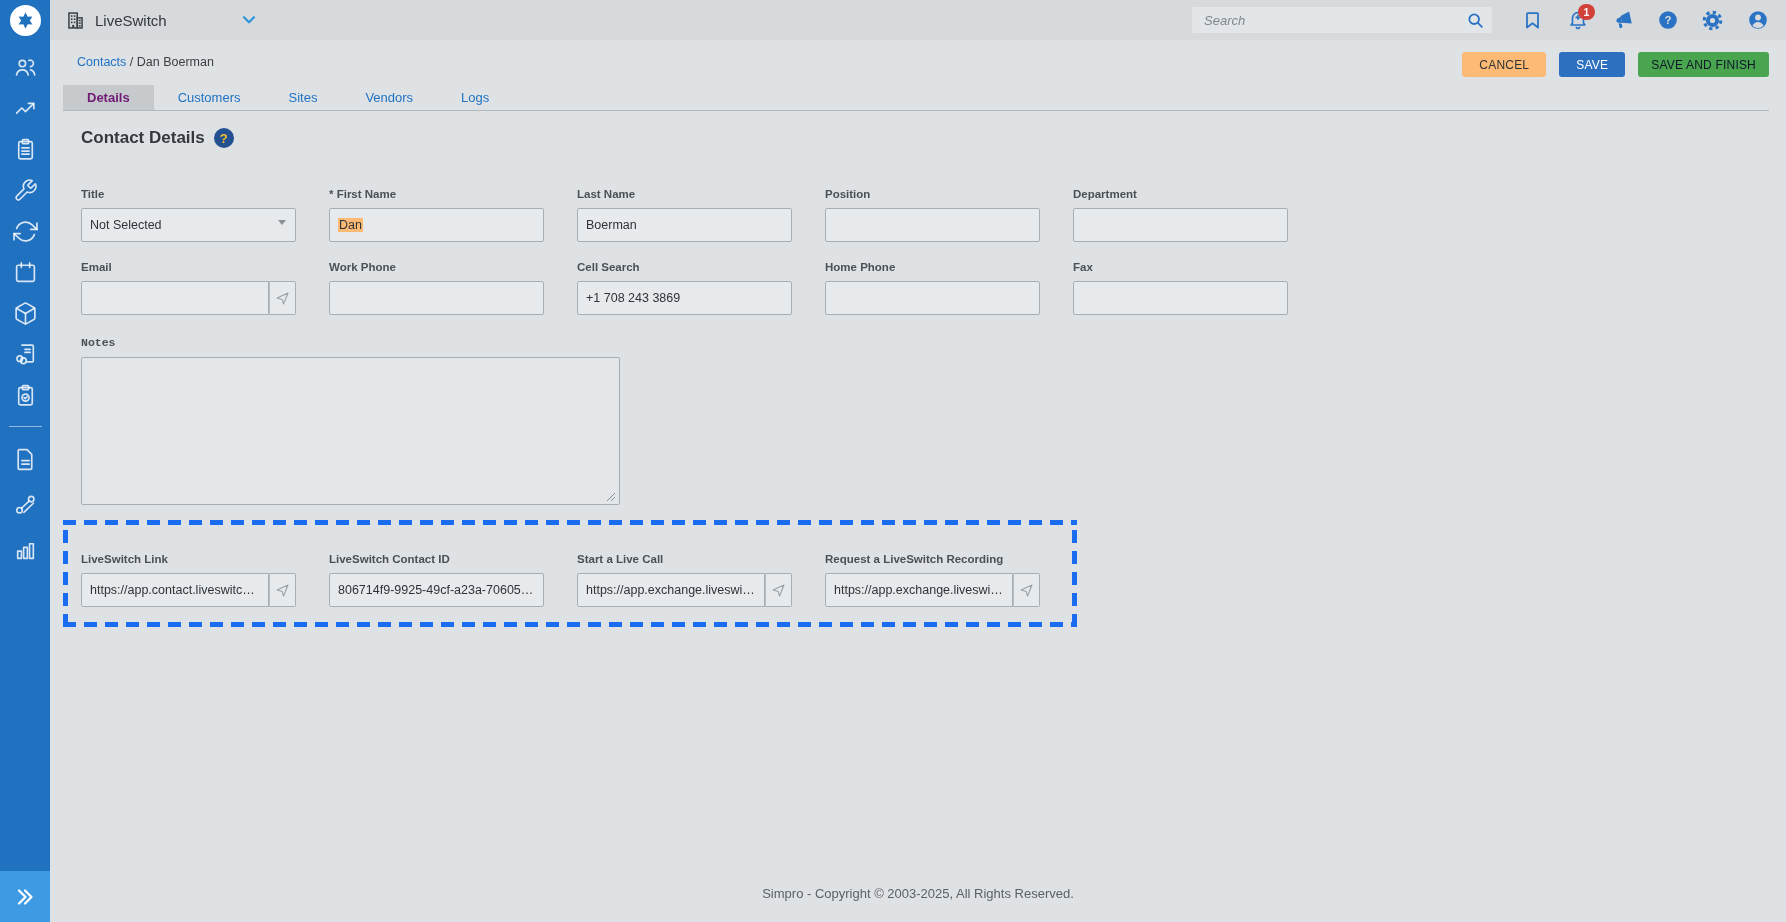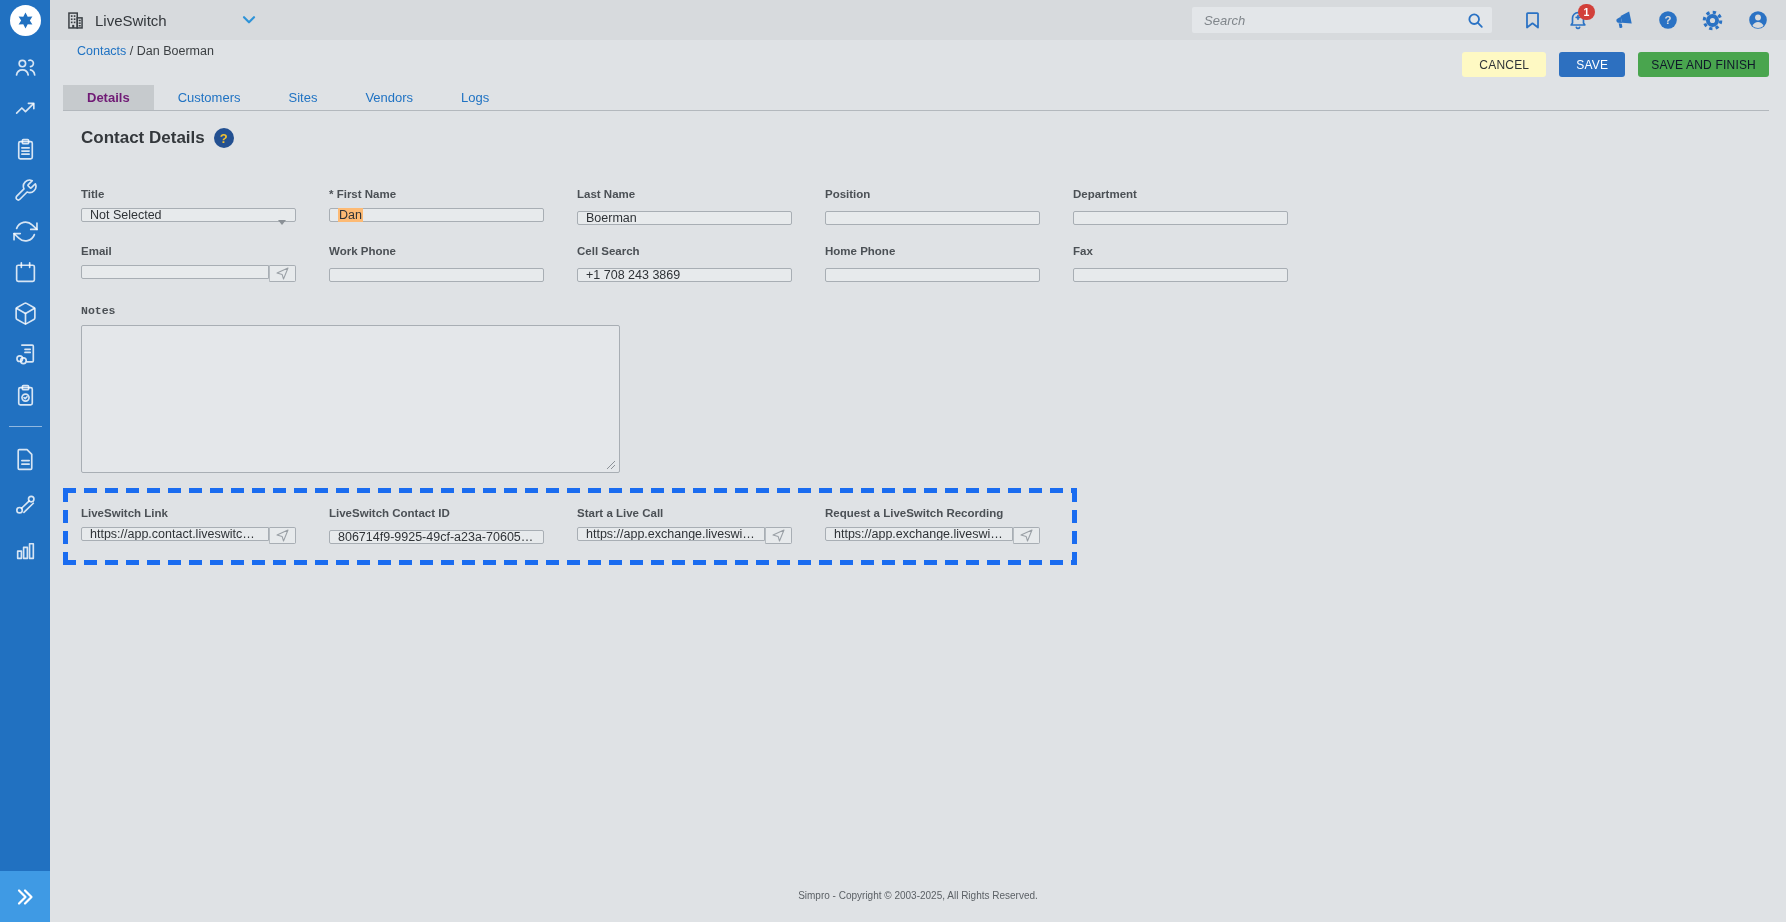--- a/index.html
+++ b/index.html
@@ -28,43 +28,43 @@
   .topbar-right { position:absolute; right:6px; top:0; height:40px; display:flex; align-items:center; }
   .searchbox { width:300px; height:26px; background:#e3e6e9; border-radius:2px; display:flex; align-items:center; padding:0 6px 0 10px; margin-right:18px; }
   .searchbox input { flex:1; border:none; background:transparent; outline:none; font-style:italic; font-size:13px; color:#be185d; font-family:inherit; min-width:0; }
   .searchbox input::placeholder { color:#80868b; font-style:italic; }
   .search-go { border:none; background:transparent; padding:0; display:flex; cursor:pointer; }
   .tb-icon { width:45px; height:40px; display:flex; align-items:center; justify-content:center; position:relative; background:transparent; border:none; padding:0; cursor:pointer; }
   .badge { position:absolute; left:23px; top:4px; min-width:17px; height:16px; border-radius:9px; background:#d2403a; color:#fff; font-size:10.5px; font-weight:bold; display:flex; align-items:center; justify-content:center; padding:0 4px; font-family:inherit; }
 
   
   .main { position:absolute; left:50px; top:40px; right:0; bottom:0; }
-  .crumb { position:absolute; left:27px; top:4px; font-size:12.5px; color:#3c4043; }
+  .crumb { position:absolute; left:27px; top:15px; font-size:12.5px; color:#3c4043; }
   .crumb .crumb-link { color:#2073c3; cursor:pointer; text-decoration:none; }
   .actions { position:absolute; right:17px; top:12px; display:flex; gap:13px; }
   .btn { height:25px; border:none; border-radius:3px; font-size:12px; padding:0 17px; font-family:inherit; cursor:pointer; letter-spacing:.2px; }
-  .btn-cancel { background:#fef9c3; color:#2f3438; }
+  .btn-cancel { background:#fdba74; color:#2f3438; }
   .btn-save { background:#2d70c0; color:#fff; }
   .btn-finish { background:#49a54e; color:#0f172a; padding:0 13px; }
 
   .tabs { position:absolute; left:13px; right:17px; top:45px; height:26px; border-bottom:1px solid #b3b8bd; display:flex; }
   .tab { line-height:26px; font-size:13px; color:#2073c3; padding:0 24px; cursor:pointer; white-space:nowrap; }
   .tab.active { background:#c6cacd; color:#701a75; font-weight:bold; }
 
   .content { position:absolute; left:31px; top:88px; }
   .page-heading { display:flex; align-items:center; gap:9px; margin:0; font-size:17px; font-weight:bold; color:#34383c; height:20px; }
   .help-badge { width:20px; height:20px; border-radius:50%; background:#235091; color:#f2c12e; font-size:13px; font-weight:bold; display:flex; align-items:center; justify-content:center; cursor:pointer; }
 
   .grid5 { display:grid; grid-template-columns:repeat(5,215px); column-gap:33px; }
   .grid4 { display:grid; grid-template-columns:repeat(4,215px); column-gap:33px; }
   .row1 { margin-top:40px; }
   .row2 { margin-top:19px; }
   .field label { display:block; font-size:11.5px; font-weight:bold; color:#4b5055; margin-bottom:8px; }
   .tx, .tinput {
-    width:100%; height:14px; border:1px solid #a8aeb4; border-radius:2px;
+    width:100%; height:34px; border:1px solid #a8aeb4; border-radius:2px;
     background:#e7eaec; font-size:12.5px; color:#2f3337; padding:0 8px; font-family:inherit;
   }
   input.tx { outline:none; text-overflow:ellipsis; }
   .tinput { display:flex; align-items:center; cursor:text; }
   .selectbox { position:relative; cursor:pointer; }
   .tri { position:absolute; right:9px; top:11px; width:0; height:0; border-left:4.5px solid transparent; border-right:4.5px solid transparent; border-top:5.5px solid #8a9096; }
   .selhl { background:#fdba74; padding:0 1px; }
   .with-send { display:flex; }
   .with-send input { flex:1; min-width:0; border-radius:2px 0 0 2px; }
   .send-btn { width:27px; border:1px solid #a8aeb4; border-left:1px solid #b6bcc1; border-radius:0 2px 2px 0; background:#e7eaec; display:flex; align-items:center; justify-content:center; padding:0; cursor:pointer; }
@@ -79,23 +79,23 @@
     background-image:
       repeating-linear-gradient(90deg,#1a6cf0 0 13px,transparent 13px 21px),
       repeating-linear-gradient(90deg,#1a6cf0 0 13px,transparent 13px 21px),
       repeating-linear-gradient(0deg,#1a6cf0 0 13px,transparent 13px 21px),
       repeating-linear-gradient(0deg,#1a6cf0 0 13px,transparent 13px 21px);
     background-size:100% 5px,100% 5px,5px 100%,5px 100%;
     background-position:0 0,0 100%,0 0,100% 0;
     background-repeat:no-repeat;
   }
   .custom-heading { margin:0; font-size:16px; font-weight:bold; color:#2f3337; }
-  .custom-box .grid4 { }
-
-  .footer { position:absolute; bottom:21px; left:0; right:0; text-align:center; font-size:10px; color:#5c6166; }
+  .custom-box .grid4 { margin-top:14px; }
+
+  .footer { position:absolute; bottom:21px; left:0; right:0; text-align:center; font-size:13px; color:#5c6166; }
 </style>
 </head>
 <body>
 
 <div class="sidebar">
   <div class="logo">
     <div class="logo-circle">
       <svg width="19" height="19" viewBox="-12 -12 24 24">
         <polygon points="0,-10 2.8,-4.8 8.7,-5 5.5,0 8.7,5 2.8,4.8 0,10 -2.8,4.8 -8.7,5 -5.5,0 -8.7,-5 -2.8,-4.8" fill="#2171c1"></polygon>
       </svg>

